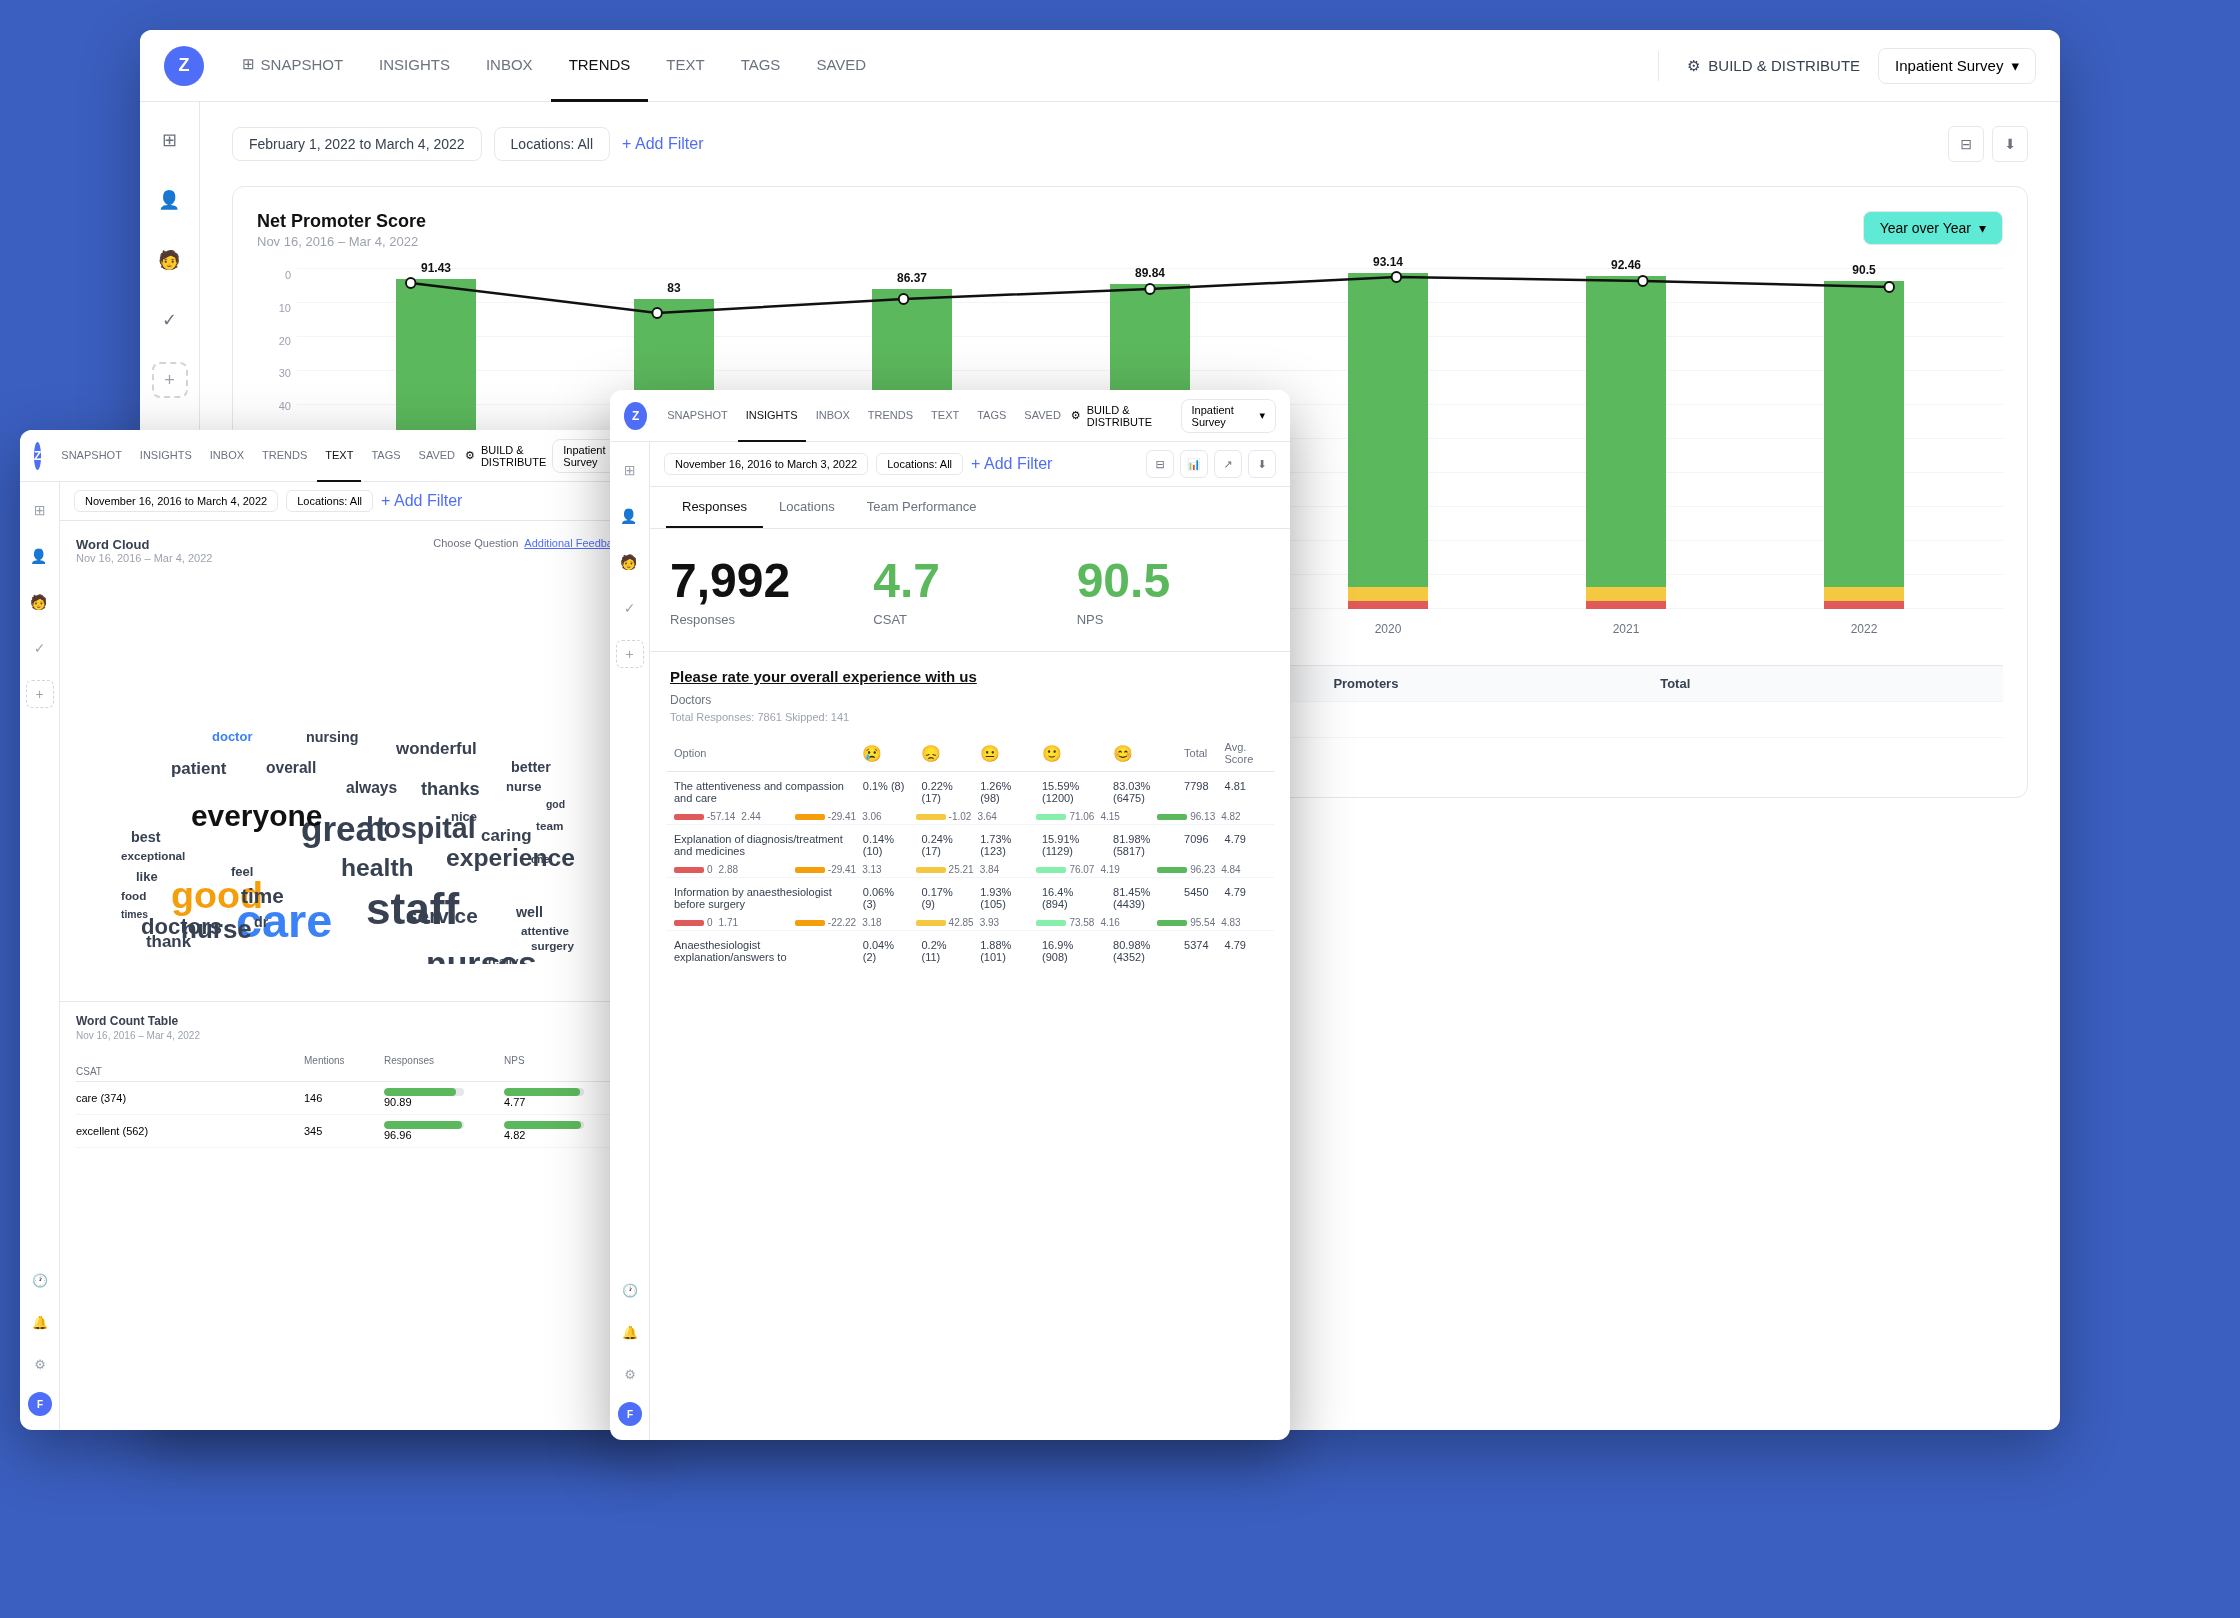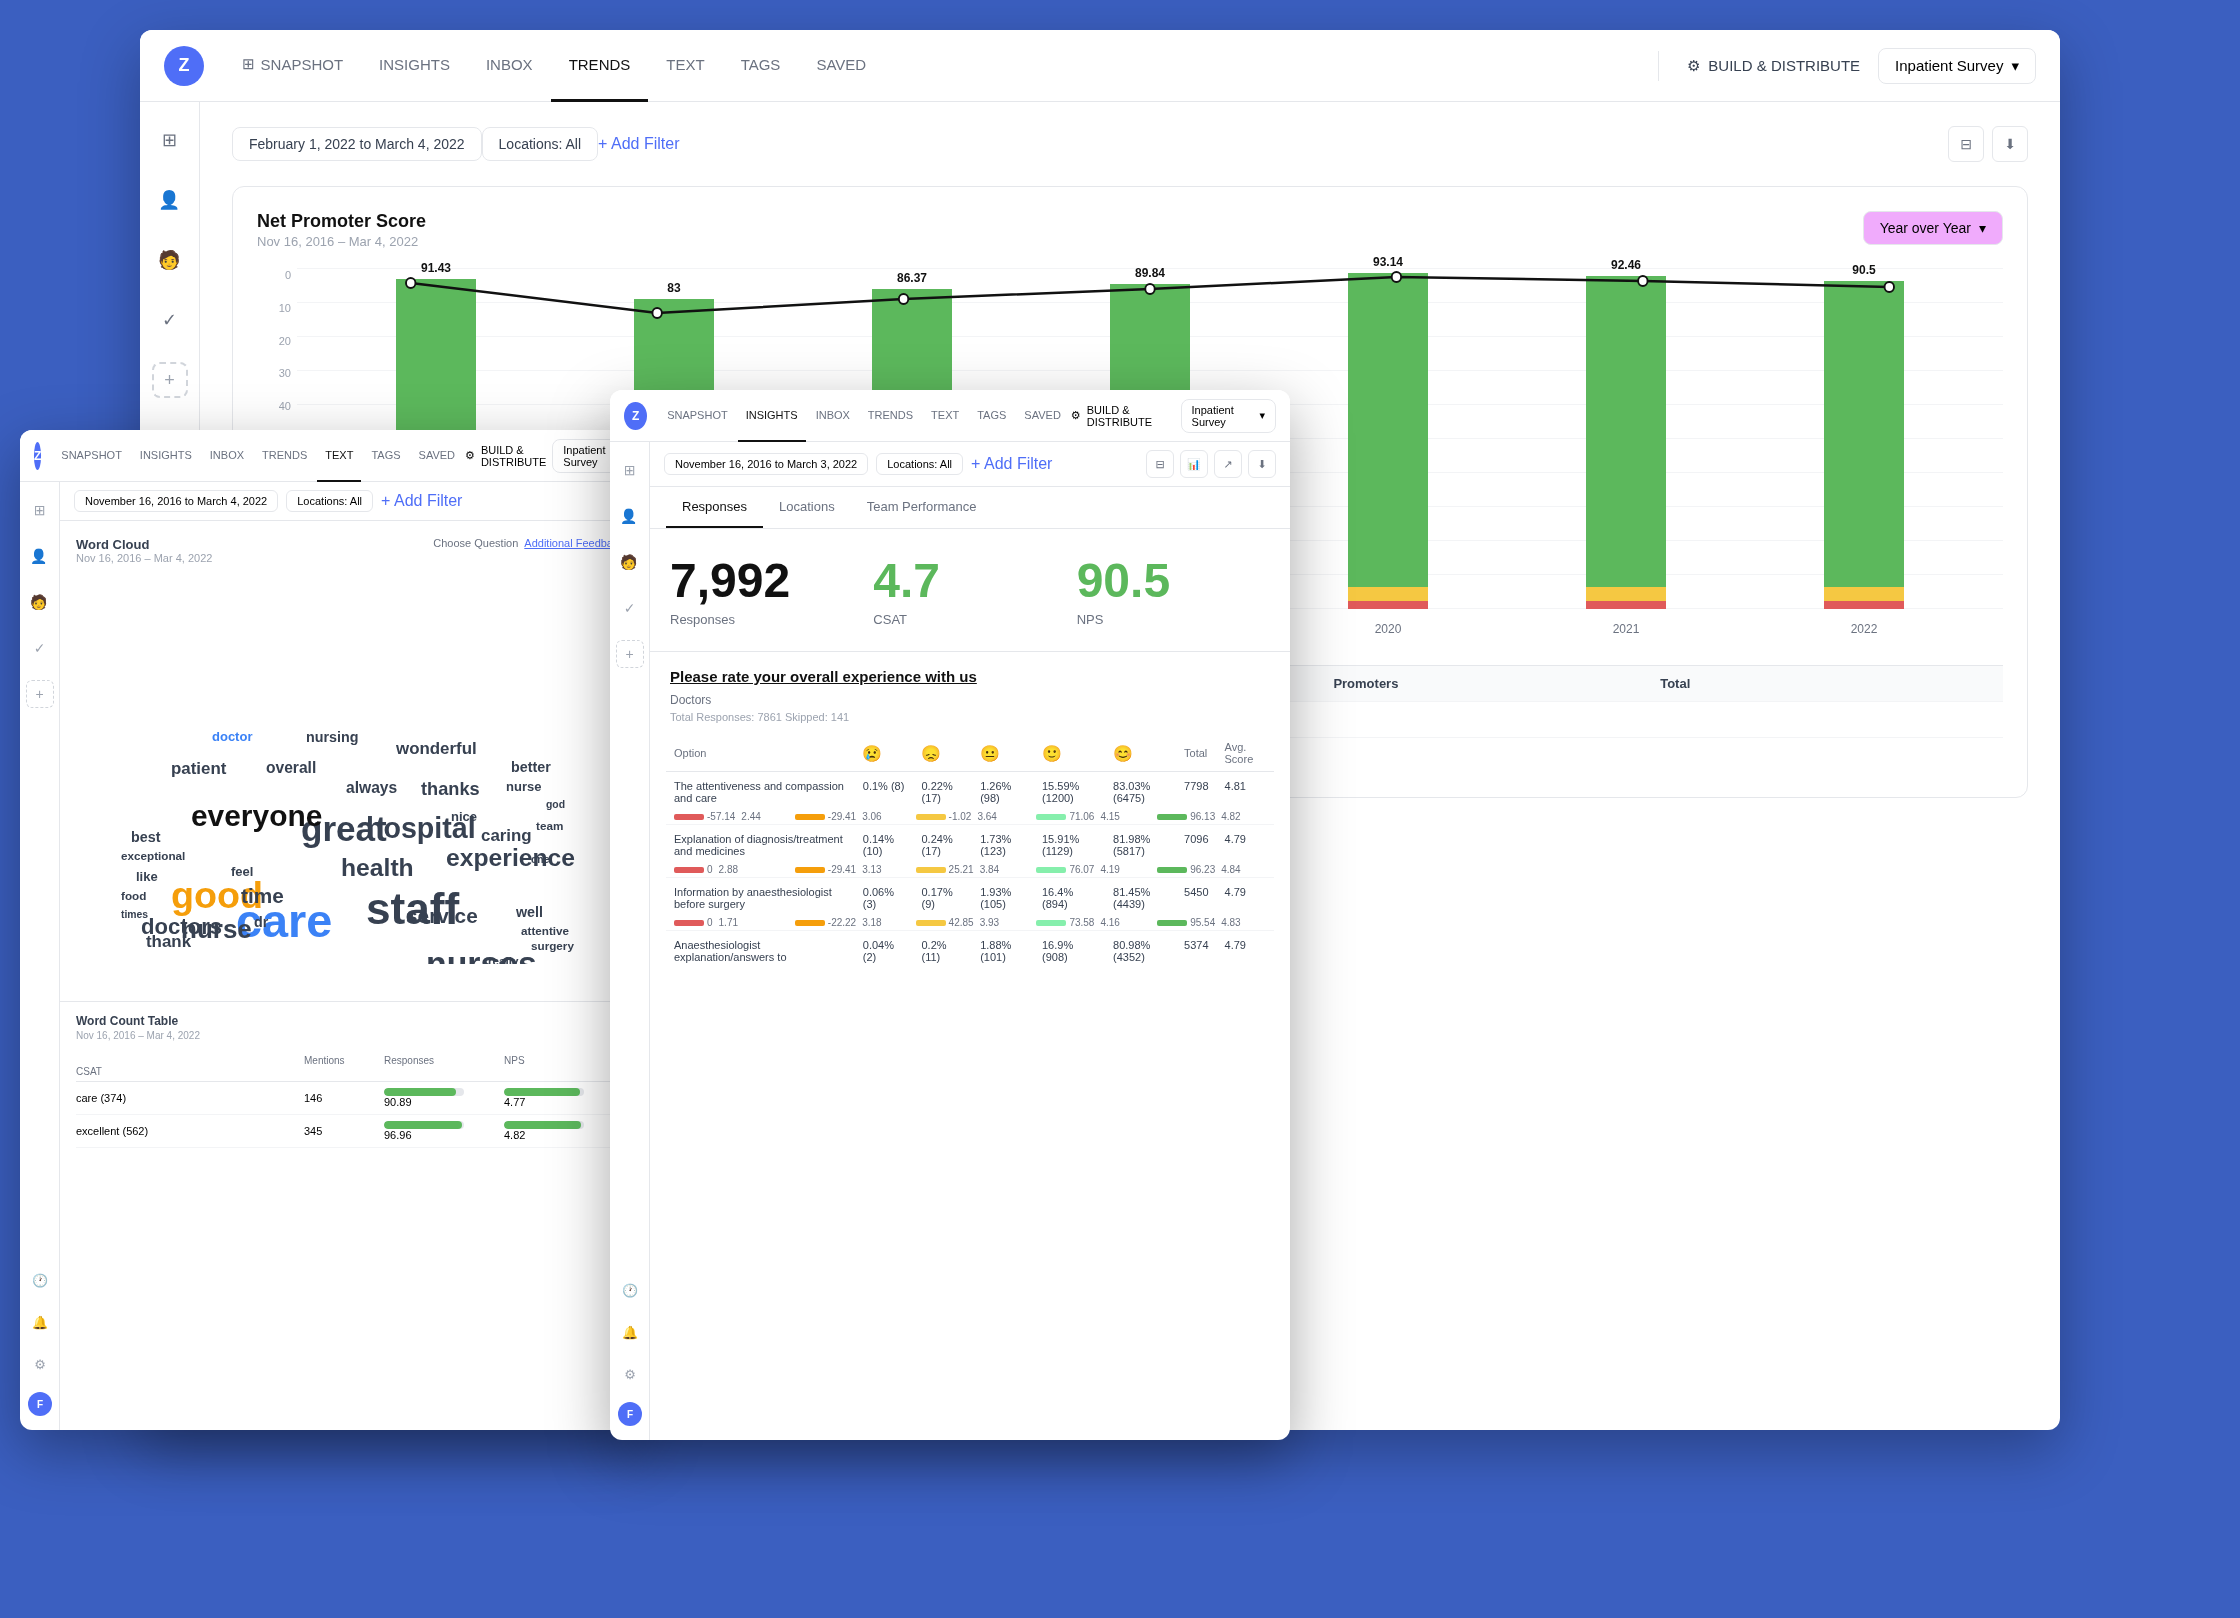--- a/index.html
+++ b/index.html
@@ -140,20 +140,21 @@
       right: 0;
       bottom: 0;
       overflow: auto;
       padding: 24px 32px;
     }
 
     
     .filter-bar {
       display: flex;
       align-items: center;
+      gap: 12px;
       margin-bottom: 24px;
     }
     .date-filter {
       padding: 8px 16px;
       border: 1px solid #e5e7eb;
       border-radius: 8px;
       font-size: 14px;
       color: #374151;
     }
     .location-filter {
@@ -214,21 +215,21 @@
     }
     .dropdown-select {
       padding: 8px 16px;
       border: 1px solid #e5e7eb;
       border-radius: 8px;
       font-size: 14px;
       display: flex;
       align-items: center;
       gap: 8px;
       cursor: pointer;
-      background: #f0abfc;
+      background: #5eead4;
     }
 
     
     .bar-chart-area {
       position: relative;
       height: 380px;
       margin-top: 20px;
     }
     .y-axis {
       position: absolute;

